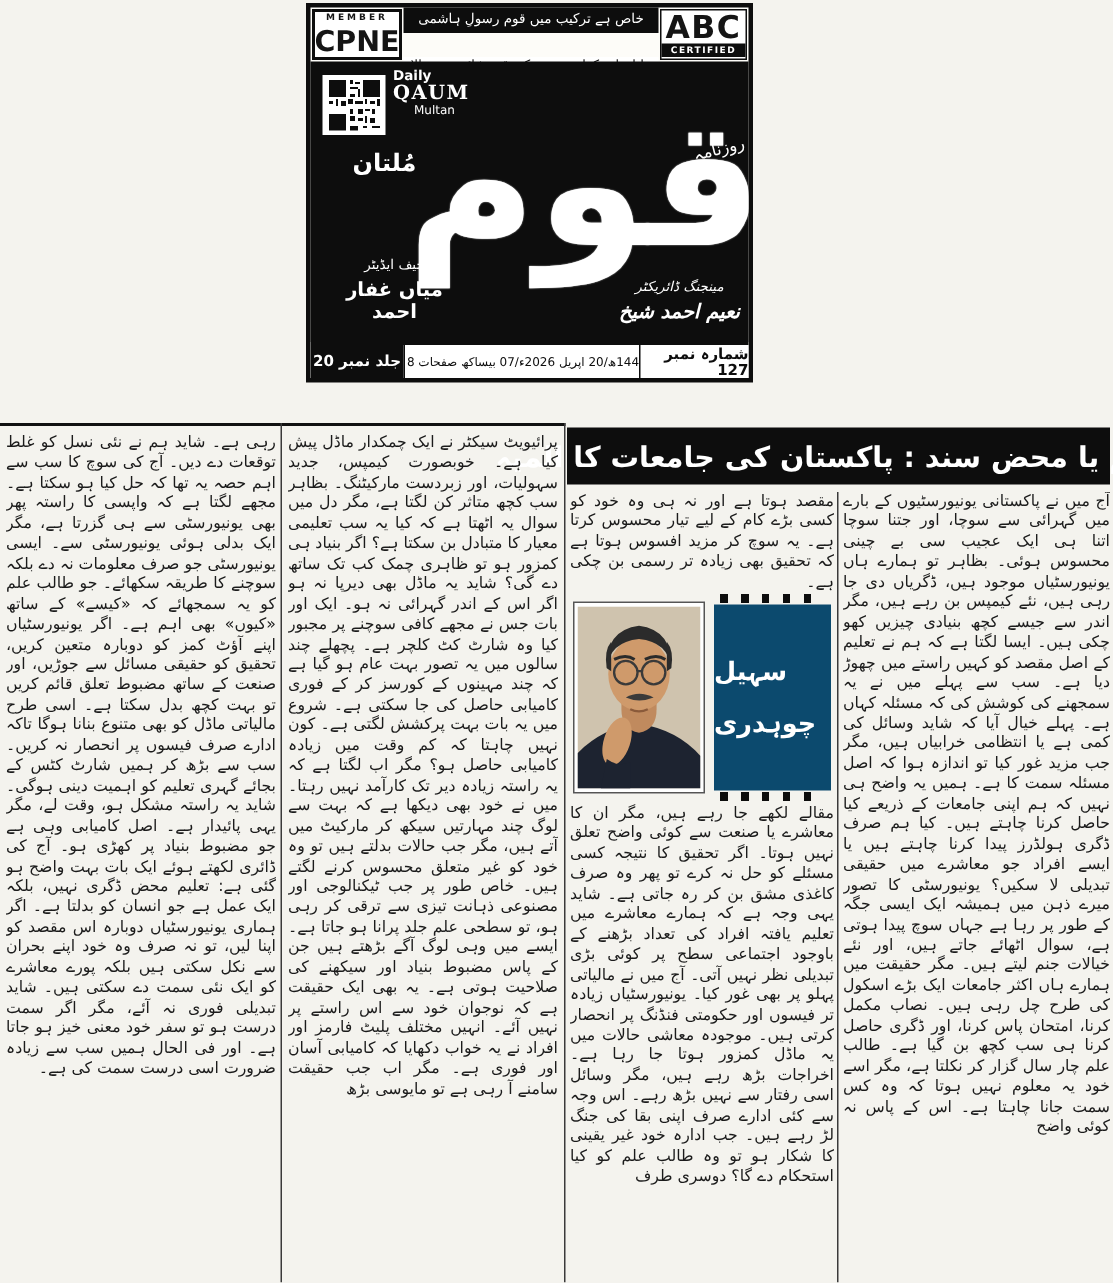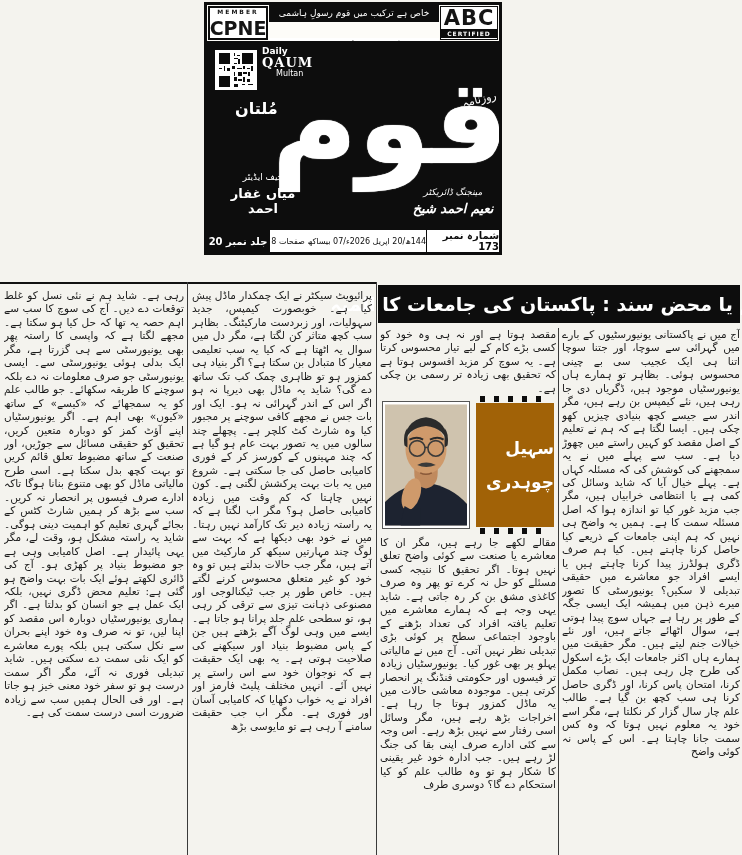--- a/index.html
+++ b/index.html
@@ -105,22 +105,22 @@
 
   
   .photo-block { position:absolute; left:382px; top:400px; width:172px; height:131px; }
   .photo-frame {
     position:absolute; left:0; top:1px; width:88px; height:128px;
     background:#fff; border:1px solid #555; padding:2px;
   }
   .photo-frame svg { width:100%; height:100%; display:block; }
   .author-box {
     position:absolute; left:94px; top:3px; width:78px; height:124px;
-    background:#a16207; color:#fff;
-    display:flex; flex-direction:column; align-items:flex-start; justify-content:center; gap:14px;
+    background:#0c4a6e; color:#fff;
+    display:flex; flex-direction:column; align-items:flex-end; justify-content:center; gap:14px;
     direction:rtl;
   }
   .author-box .a1, .author-box .a2 { font-size:17px; font-weight:bold; }
   .comb { position:absolute; left:98px; width:70px; height:6px;
     background:repeating-linear-gradient(90deg,#0d0d0d 0 5px,transparent 5px 14px); }
   .comb.top { top:-4px; }
   .comb.bot { bottom:-3px; }
 </style>
 </head>
 <body>
@@ -165,21 +165,21 @@
       </div>
       <div class="staff right">
         <div class="title">مینجنگ ڈائریکٹر</div>
         <div class="name">نعیم احمد شیخ</div>
       </div>
     </div>
 
     <div class="mh-bottom">
       <div class="vol-box">جلد نمبر 20</div>
       <div class="date-line">پیر 02 ذیقعد 1447ھ/20 اپریل 2026ء/07 بیساکھ صفحات 8 قیمت 30 روپے</div>
-      <div class="issue-box">شمارہ نمبر 173</div>
+      <div class="issue-box">شمارہ نمبر 127</div>
     </div>
   </div>
 
   <div class="rule-h"></div>
   <div class="rule-v rv1"></div>
   <div class="rule-v rv2"></div>
   <div class="rule-v rv3"></div>
 
   <div class="headline-bar">تعلیم یا محض سند : پاکستان کی جامعات کا المیہ</div>
 

